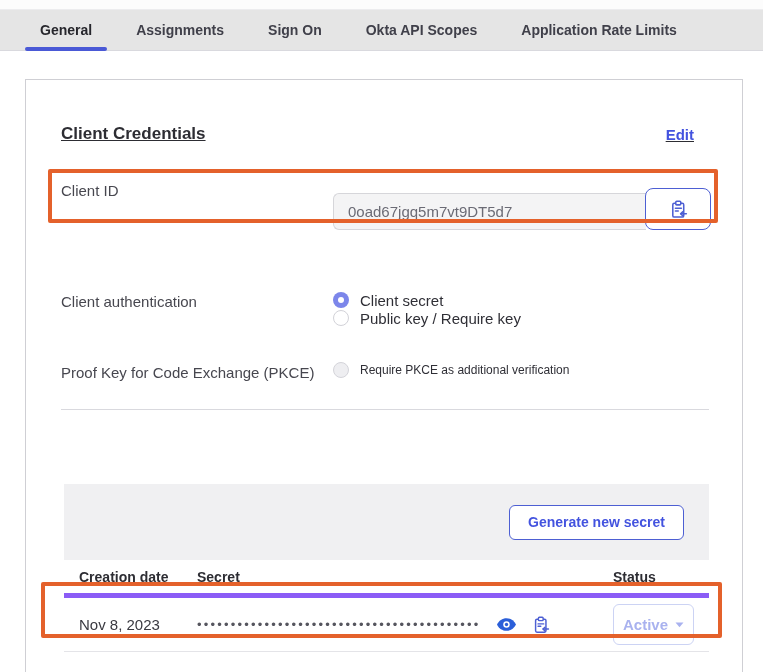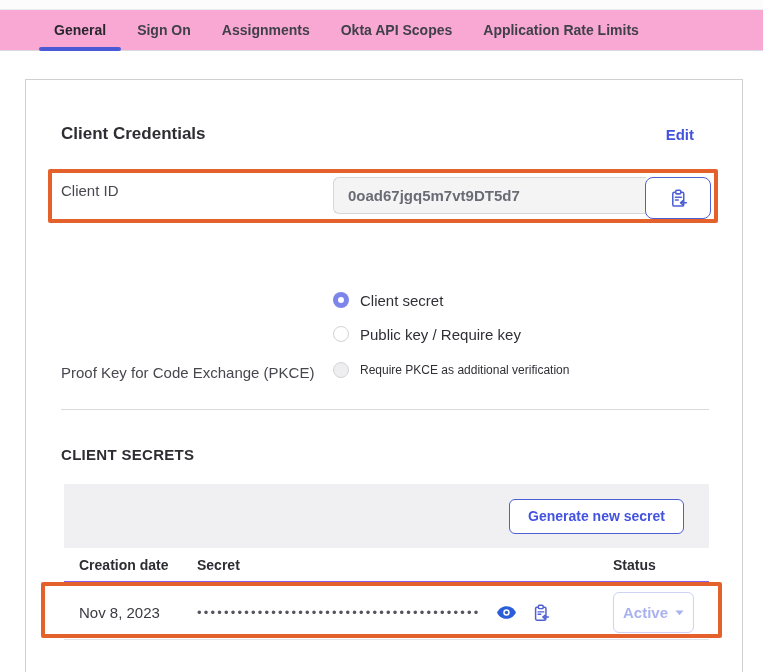--- a/index.html
+++ b/index.html
@@ -5,58 +5,58 @@
   * { margin:0; padding:0; box-sizing:border-box; }
   html,body { width:763px; height:672px; background:#fff;
     font-family:"Liberation Sans", sans-serif; color:#2d2d33; }
   #stage { position:relative; width:763px; height:672px; overflow:hidden; background:#fff; }
 
   
   .top-strip { position:absolute; top:0; left:0; right:0; height:10px; background:#fcfcfc; border-bottom:1px solid #ececee; }
 
   
   .tabbar { position:absolute; top:10px; left:0; right:0; height:41px; border-bottom:1px solid #d9d9de;
-    display:flex; align-items:stretch; padding-left:39px; column-gap:1px; background:#f9a8d4; }
+    display:flex; align-items:stretch; padding-left:25px; column-gap:14px; background:#e5e5e5; }
   .tab { position:relative; padding:0 15px; line-height:40px; font-size:14px; font-weight:700; color:#40404a; cursor:pointer; white-space:nowrap; }
   .tab.active { color:#26262c; }
   .tab.active::after { content:""; position:absolute; left:0; right:0; bottom:-1px; height:4px; background:#4a59d6; border-radius:3px; }
 
   
   .card { position:absolute; left:25px; top:79px; width:718px; height:640px; border:1px solid #cfcfd4; background:#fff; }
 
-  .cc-header { position:absolute; top:44px; left:35px; right:48px; display:flex; justify-content:space-between; align-items:center; }
+  .cc-header { position:absolute; top:44px; left:35px; right:48px; display:flex; justify-content:space-between; align-items:center;text-decoration:underline; }
   .cc-title { font-size:17px; font-weight:700; color:#2d2d33; }
   .edit-link { font-size:15px; font-weight:700; color:#4353df; cursor:pointer; }
 
   .field-label { position:absolute; left:35px; font-size:15px; color:#47474f; }
 
-  .input-group { position:absolute; left:307px; top:97px; display:flex; align-items:flex-start; height:42px;font-weight:bold; }
+  .input-group { position:absolute; left:307px; top:108px; display:flex; align-items:flex-end; height:42px; }
   .text-input { width:313px; height:37px; background:#f4f4f5; border:1px solid #d6d6da; border-right:none;
     border-radius:6px 0 0 6px; color:#6b6b75; font-size:15px; padding:0 14px; display:flex; align-items:center; }
   .copy-btn { width:66px; height:42px; background:#fff; border:1px solid #4d5fd3; border-radius:8px;
     display:flex; align-items:center; justify-content:center; cursor:pointer; margin-left:-1px; }
 
   .help-text { position:absolute; left:307px; top:142px; width:345px; font-size:14.5px; line-height:21px; color:#6b6b75; }
 
-  .radio-group { position:absolute; left:307px; top:211px; display:flex; flex-direction:column; gap:16px; }
+  .radio-group { position:absolute; left:307px; top:211px; display:flex; flex-direction:column; gap:0; }
   .choice-row { display:flex; align-items:center; gap:11px; font-size:15px; color:#2f2f36; height:18px; }
   .radio { width:16px; height:16px; border-radius:50%; flex:0 0 16px; position:relative; }
   .radio.selected { background:#7c86ea; }
   .radio.selected::after { content:""; position:absolute; left:5px; top:5px; width:6px; height:6px; border-radius:50%; background:#fff; }
   .radio.unselected { background:#fff; border:1.5px solid #d2d2d8; }
   .checkbox { width:16px; height:16px; border-radius:50%; flex:0 0 16px; background:#eeeef1; border:1.5px solid #d4d4da; }
 
   .pkce-row { position:absolute; left:307px; top:282px; display:flex; align-items:center; gap:11px; font-size:12px; color:#2f2f36; }
 
   .divider { position:absolute; left:35px; top:329px; width:648px; height:1px; background:#d9d9de; }
 
   .cs-title { position:absolute; left:35px; top:366px; font-size:15px; font-weight:700; letter-spacing:.3px; color:#2d2d33; }
 
   .secrets-table { position:absolute; left:38px; top:404px; width:645px; }
-  .toolbar { height:64px; background:#f0f0f2; display:flex; align-items:center; justify-content:flex-end; padding-right:25px; }
+  .toolbar { height:76px; background:#f0f0f2; display:flex; align-items:center; justify-content:flex-end; padding-right:25px; }
   .generate-btn { height:35px; padding:0 18px; background:#fff; border:1px solid #4d5fd3; border-radius:6px;
     color:#4353df; font-weight:700; font-size:14px; cursor:pointer; }
   .thead { display:grid; grid-template-columns:133px 416px 96px; height:38px; align-items:center;
     border-bottom:5px solid #8b5cf6; font-size:14px; font-weight:700; color:#2d2d33; background:#fff; }
   .thead .th:first-child { padding-left:15px; }
   .trow { display:grid; grid-template-columns:133px 416px 96px; height:54px; align-items:center;
     border-bottom:1px solid #e4e4e8; font-size:15px; color:#3a3a41; background:#fff; }
   .td-date { padding-left:15px; }
   .td-secret { display:flex; align-items:center; gap:16px; overflow:hidden; }
   .dots { font-size:13px; letter-spacing:2.2px; color:#55555e; white-space:nowrap; }
@@ -71,22 +71,22 @@
 </style>
 </head>
 <body>
 
 <div id="stage">
 
   <div class="top-strip"></div>
 
   <nav class="tabbar">
     <div class="tab active">General</div>
+    <div class="tab">Assignments</div>
     <div class="tab">Sign On</div>
-    <div class="tab">Assignments</div>
     <div class="tab">Okta API Scopes</div>
     <div class="tab">Application Rate Limits</div>
   </nav>
 
   <section class="card">
 
     <div class="cc-header">
       <h2 class="cc-title">Client Credentials</h2>
       <a class="edit-link">Edit</a>
     </div>
@@ -101,40 +101,40 @@
             <rect x="5.7" y="1.1" width="4.2" height="3" rx="0.8" fill="#fff"></rect>
             <line x1="5.4" y1="7" x2="10.4" y2="7"></line>
             <line x1="5.4" y1="9.2" x2="7.8" y2="9.2"></line>
             <path d="M14.6 11.6 H9.9"></path>
             <path d="M11.5 10 L9.8 11.6 L11.5 13.2"></path>
           </svg>
         </span>
       </button>
     </div>
 
+    <div class="field-label" style="top:213px;">Client authentication</div>
     <div class="radio-group">
       <label class="choice-row">
         <span class="radio selected"></span>
         <span>Client secret</span>
       </label>
       <label class="choice-row">
         <span class="radio unselected"></span>
         <span>Public key / Require key</span>
       </label>
     </div>
 
     <div class="field-label" style="top:284px;">Proof Key for Code Exchange (PKCE)</div>
     <label class="pkce-row">
       <span class="checkbox"></span>
       <span>Require PKCE as additional verification</span>
     </label>
 
     <div class="divider"></div>
 
-    <h3 class="cs-title">CLIENT SECRETS</h3>
 
     <div class="secrets-table">
       <div class="toolbar">
         <button class="generate-btn">Generate new secret</button>
       </div>
       <div class="thead">
         <div class="th">Creation date</div>
         <div class="th">Secret</div>
         <div class="th">Status</div>
       </div>

